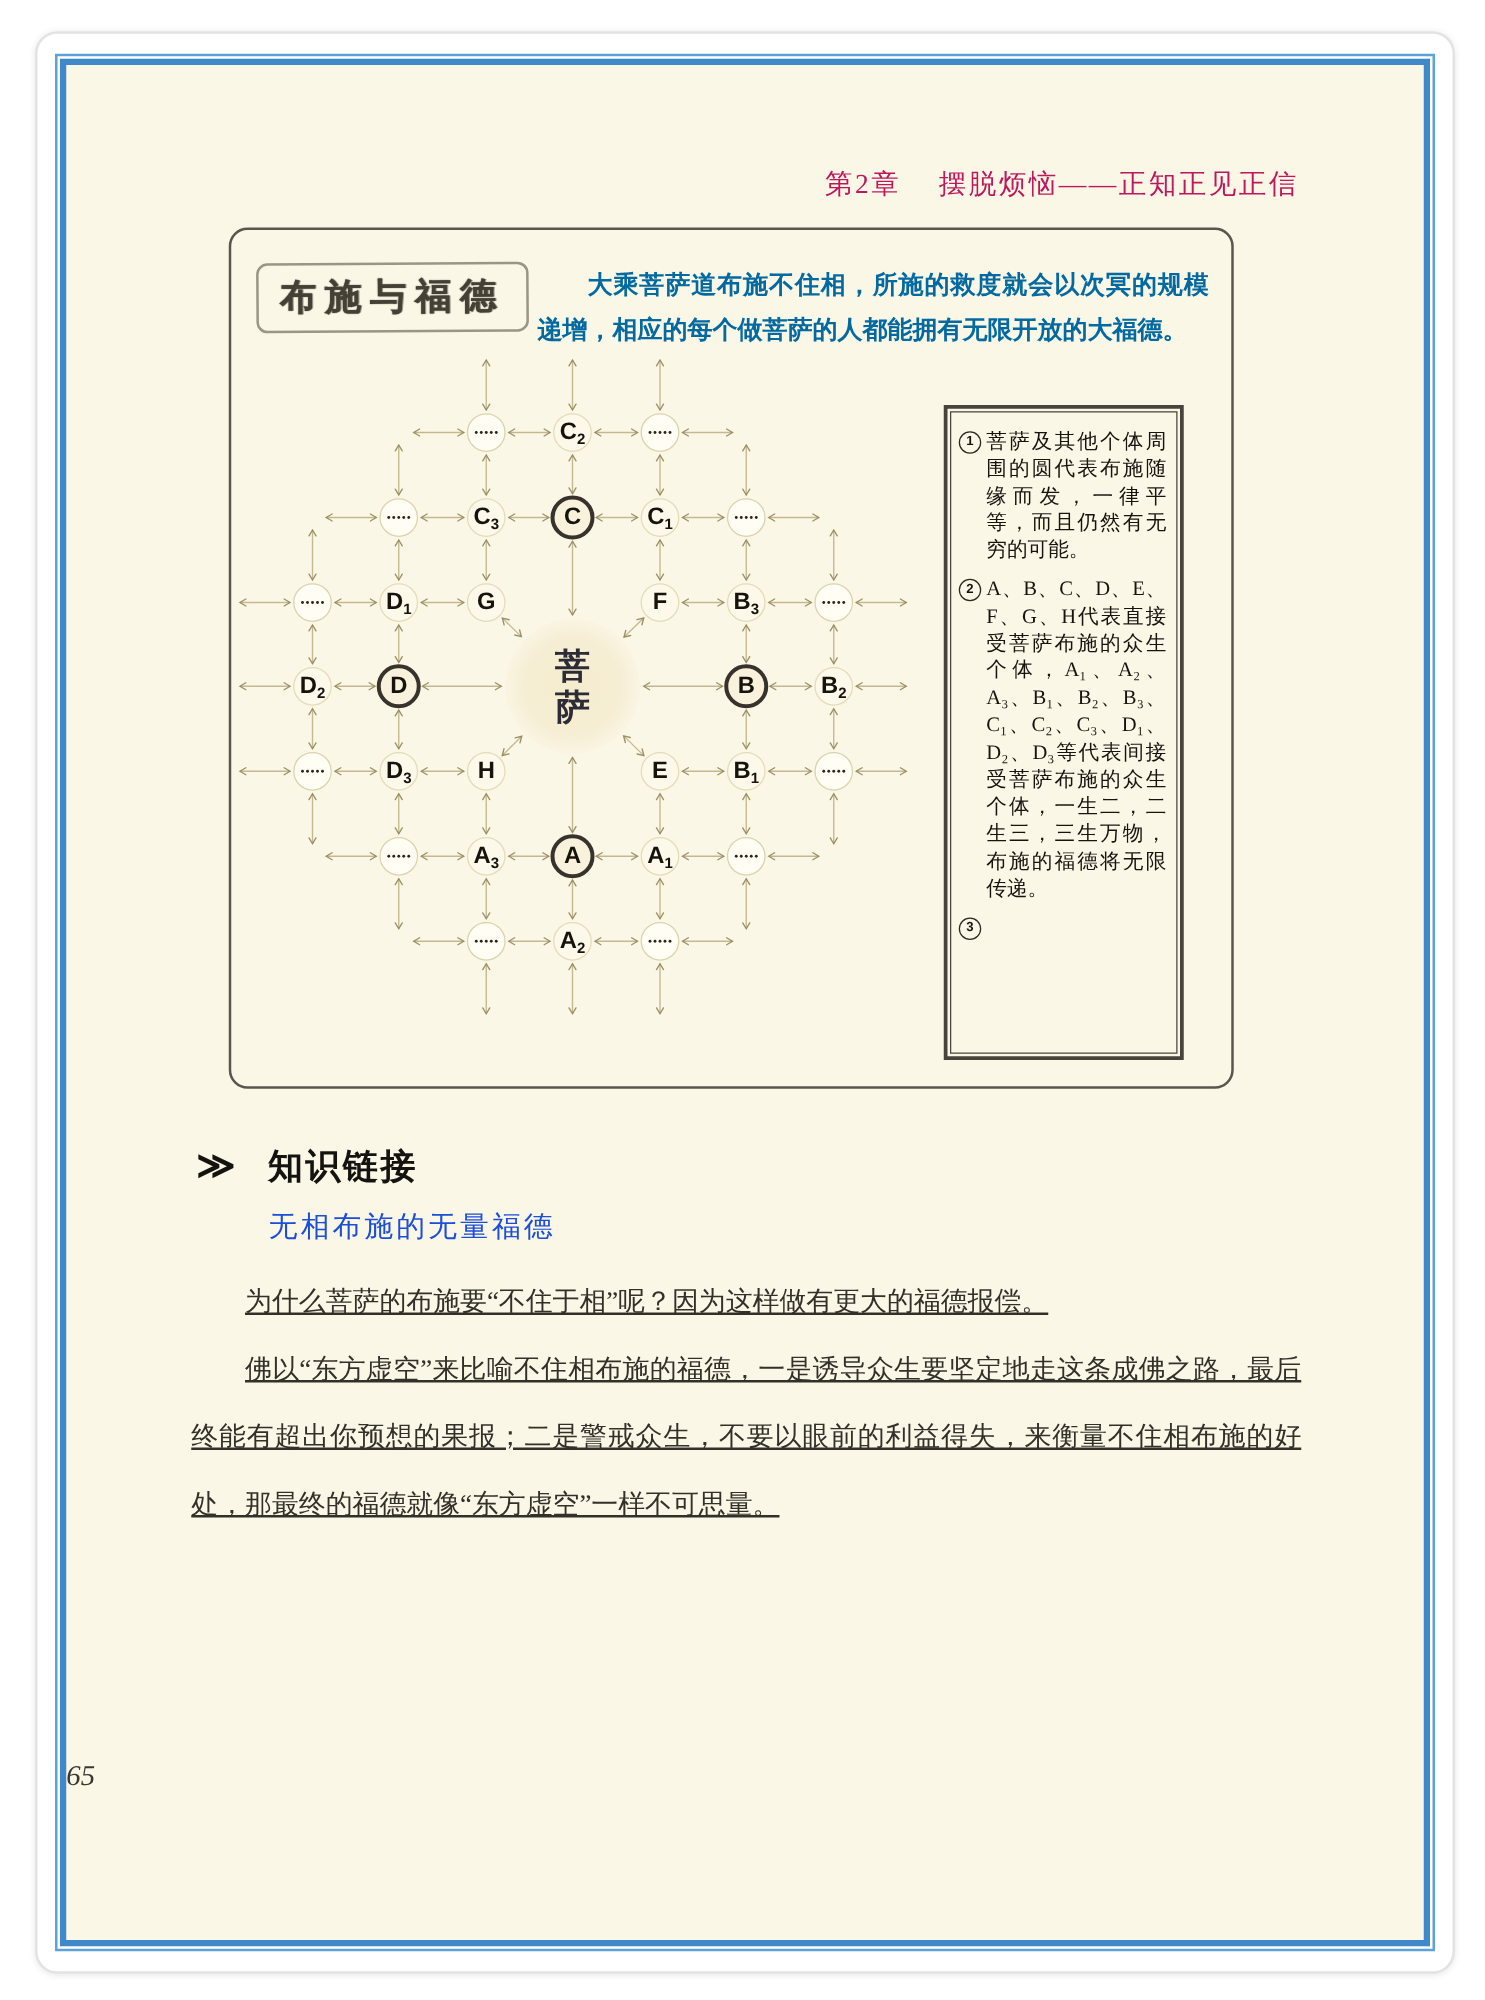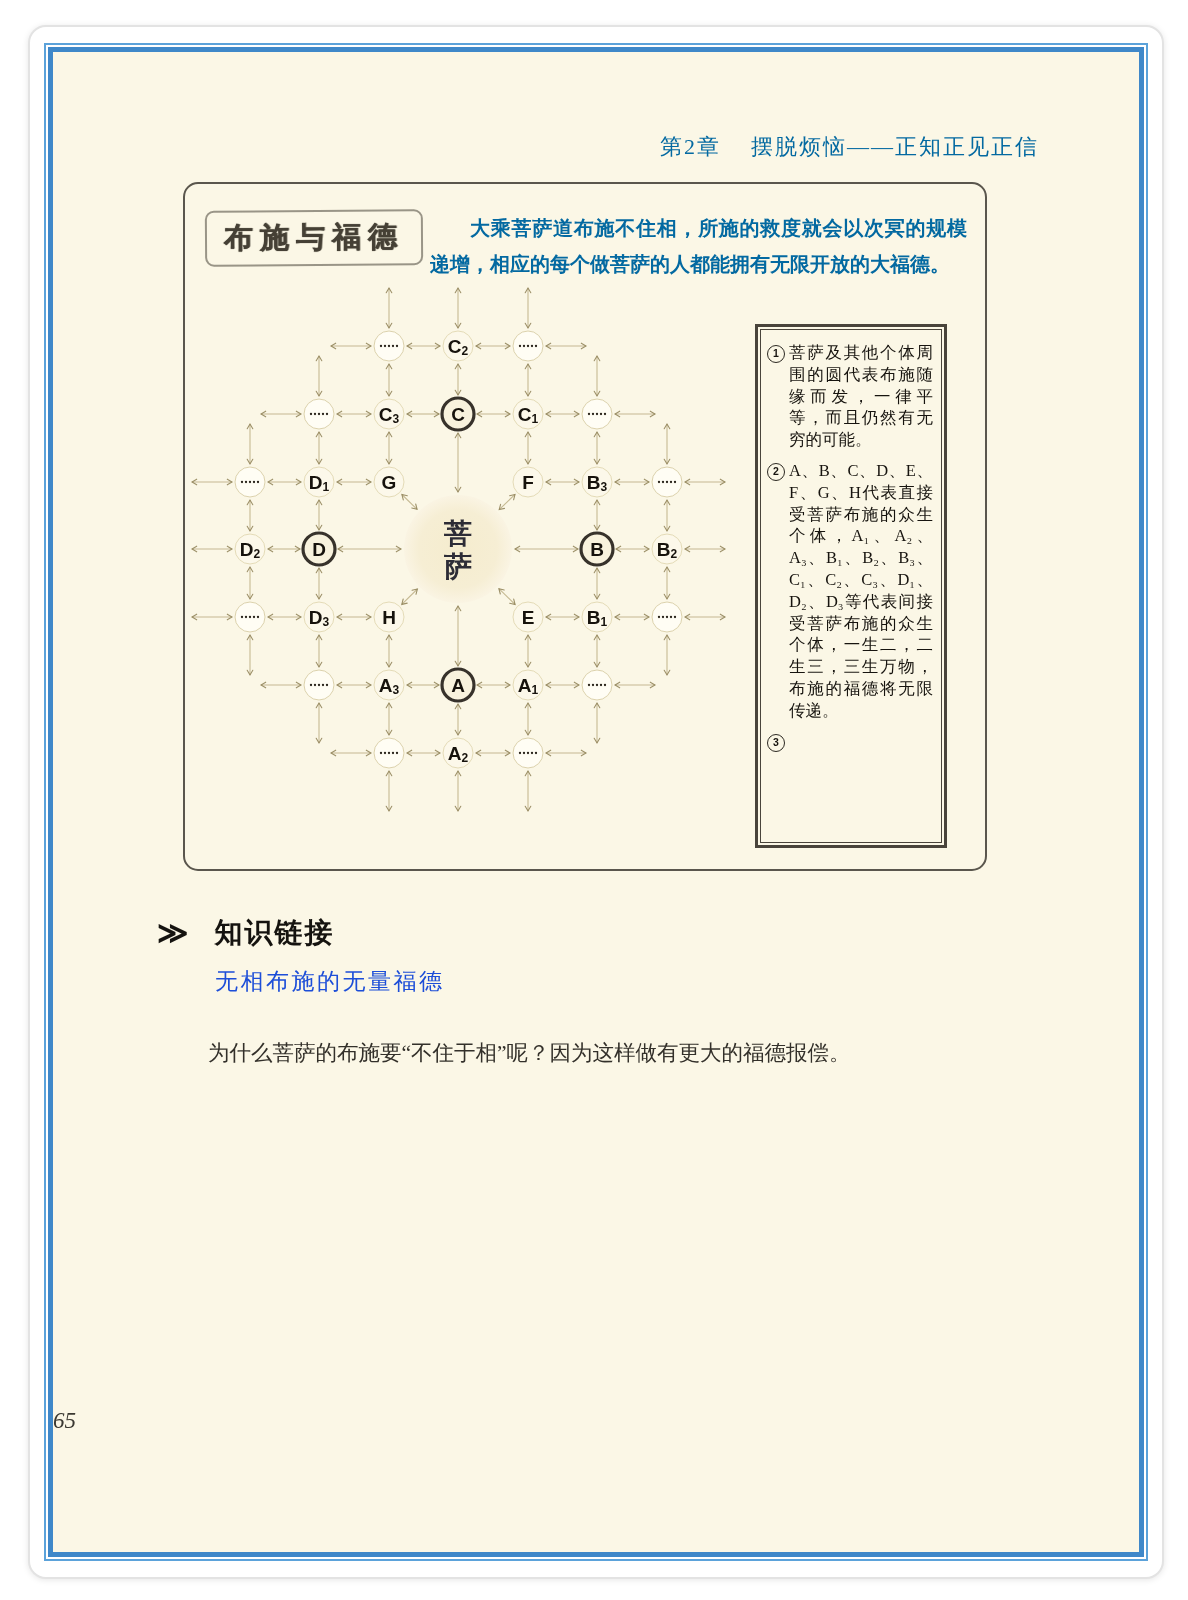--- a/index.html
+++ b/index.html
@@ -8,21 +8,21 @@
   .page-card{position:absolute;left:28px;top:25px;width:1132px;height:1550px;
     background:#fff;border:2px solid #e3e3e3;border-radius:18px;
     box-shadow:0 1px 6px rgba(0,0,0,.10);}
   .frame-thin{position:absolute;left:14px;top:16px;right:14px;bottom:16px;
     border:2px solid #5ba2da;padding:2px;}
   .frame-thick{position:absolute;inset:2px;border:5px solid #3f88c9;background:#fbf7e6;}
   .content{position:absolute;inset:0;overflow:hidden;}
 
   
   .chap{position:absolute;top:80px;right:100px;font-family:"Liberation Serif",serif;
-    font-size:22px;color:#0369a1;letter-spacing:2px;white-space:nowrap;}
+    font-size:22px;color:#be185d;letter-spacing:2px;white-space:nowrap;}
   .chap .num{margin-right:30px;}
 
   
   .fig{position:absolute;left:130px;top:130px;width:800px;height:685px;
     border:2px solid #5a564d;border-radius:15px;background:#fbf7e6;}
   .badge{position:absolute;left:20px;top:26px;padding:6px 17px;
     border:2px solid #55504496;border-radius:9px;transform:rotate(-.4deg);
     font-family:"Liberation Serif",serif;font-weight:bold;font-size:29px;
     letter-spacing:7px;color:#45403511;text-shadow:0 0 1px #454035, 1px 0 0 #45403577;
     color:#454035;}
@@ -52,21 +52,21 @@
   
   .kn-head{position:absolute;left:104px;top:862px;display:flex;align-items:center;
     color:#15130f;}
   .kn-head .chev{font-size:30px;font-weight:bold;margin-right:3px;line-height:1;}
   .kn-head .kh{font-size:28px;font-weight:bold;letter-spacing:2px;margin-left:23px;}
   .kn-sub{position:absolute;left:162px;top:914px;font-size:23px;color:#1d4ed8;
     letter-spacing:2.5px;}
   .bodytext{position:absolute;left:100px;top:962px;width:888px;
     font-family:"Liberation Serif",serif;font-size:21.5px;line-height:54px;
     color:#33302a;text-align:justify;}
-  .bodytext p{margin:12px;text-indent:2em;}
+  .bodytext p{margin:0;text-indent:2em;text-decoration:underline;}
   .pageno{position:absolute;left:0;width:100%;top:1356px;
     font-family:"Liberation Serif",serif;font-style:italic;font-size:23px;color:#3a3831;}
 </style>
 </head>
 <body>
 
 <div class="page-card">
   <div class="frame-thin">
     <div class="frame-thick">
       <div class="content">
@@ -465,20 +465,21 @@
         </div>
 
         <div class="kn-head">
           <span class="chev">≫</span>
           <span class="kh">知识链接</span>
         </div>
         <div class="kn-sub">无相布施的无量福德</div>
 
         <div class="bodytext">
           <p>为什么菩萨的布施要“不住于相”呢？因为这样做有更大的福德报偿。</p>
+          <p>佛以“东方虚空”来比喻不住相布施的福德，一是诱导众生要坚定地走这条成佛之路，最后终能有超出你预想的果报；二是警戒众生，不要以眼前的利益得失，来衡量不住相布施的好处，那最终的福德就像“东方虚空”一样不可思量。</p>
         </div>
 
         <div class="pageno">65</div>
 
       </div>
     </div>
   </div>
 </div>
 
 </body></html>

